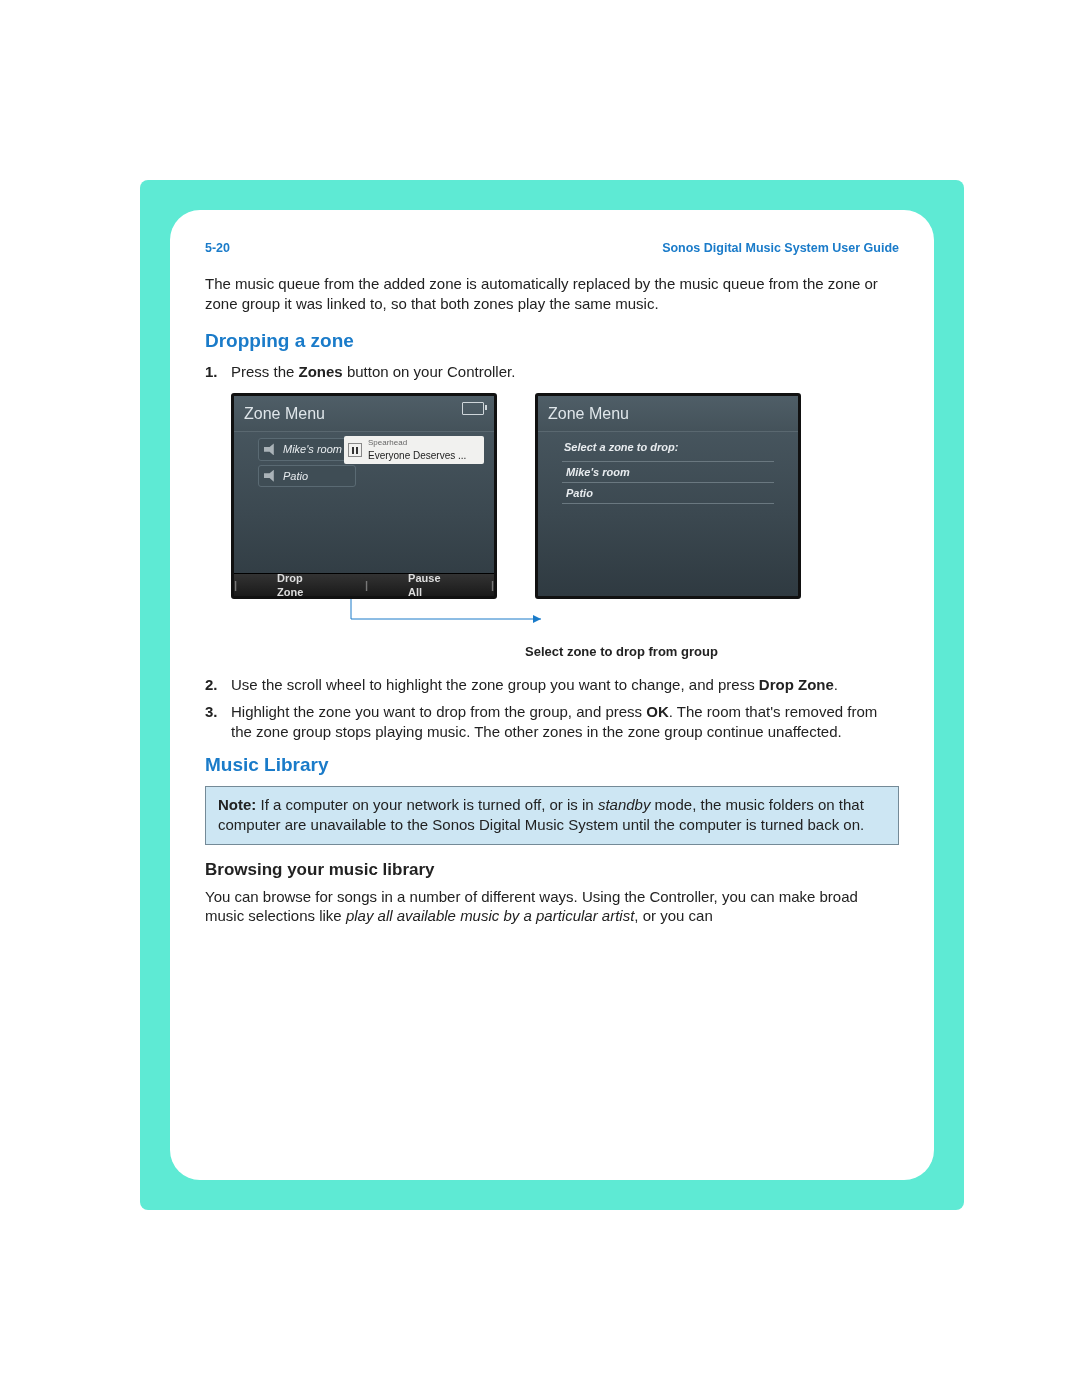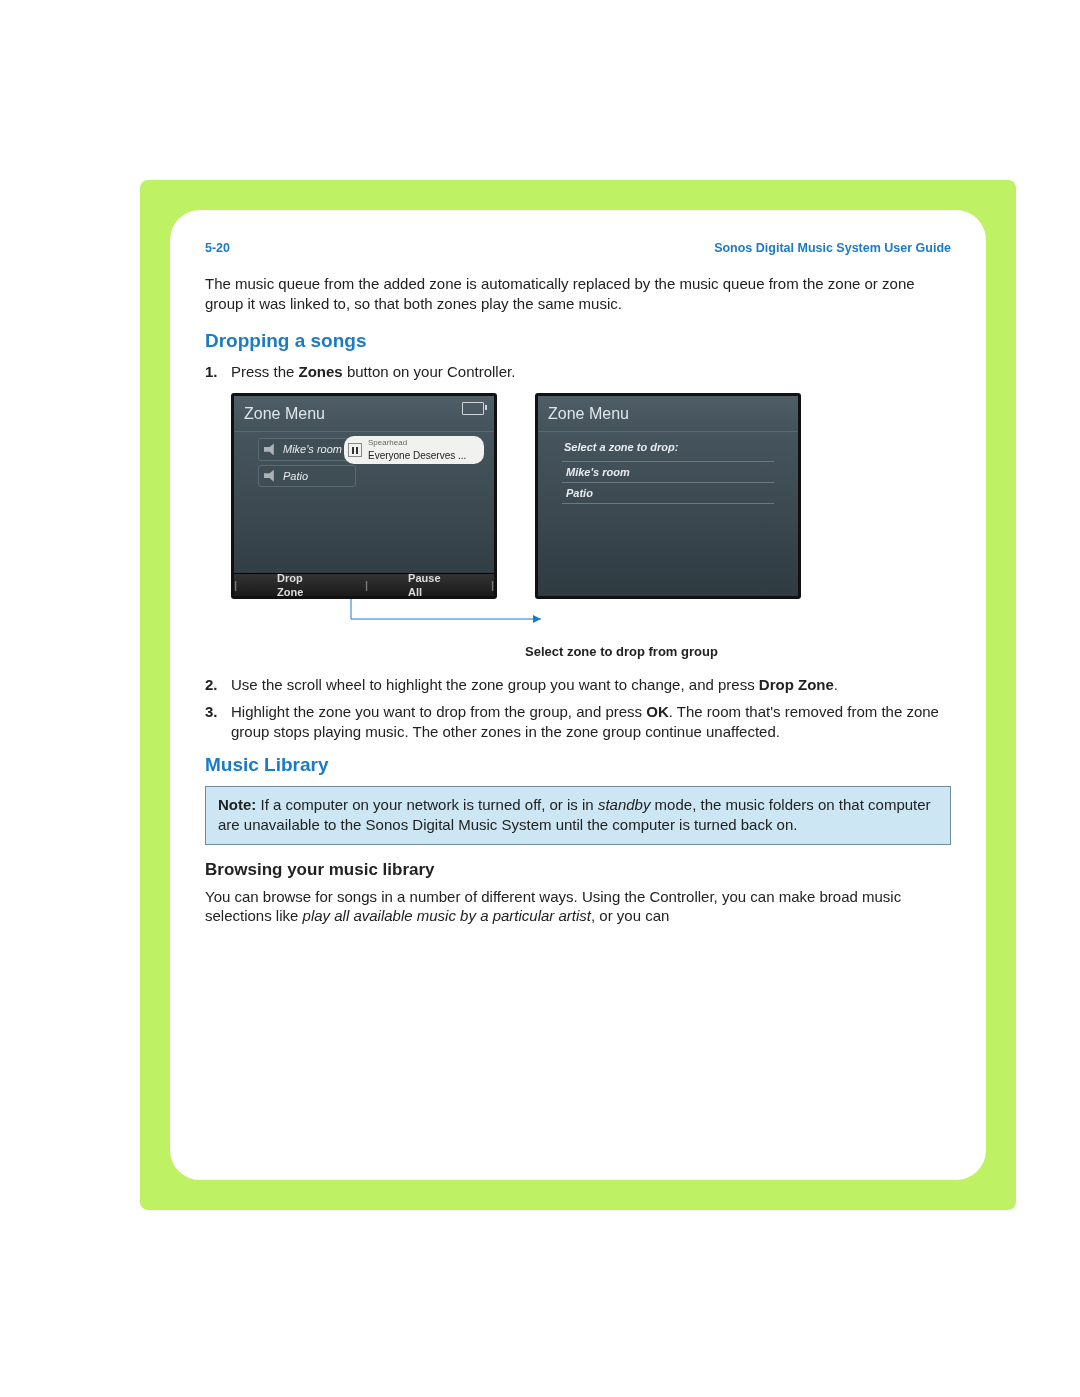--- a/index.html
+++ b/index.html
@@ -3,23 +3,23 @@
 <meta charset="utf-8">
 <style>
   body {
     margin: 0;
     padding: 0;
     background: #ffffff;
     font-family: "Myriad Pro", "Segoe UI", Arial, sans-serif;
     width: 1080px;
   }
   .outer-frame {
-    background: #bef264;
+    background: #5eead4;
     padding: 30px;
-    margin: 180px 64px 100px 140px;
+    margin: 180px 116px 100px 140px;
     border-radius: 8px;
   }
   .page {
     background: #ffffff;
     border-radius: 30px;
     padding: 30px 35px 40px 35px;
     min-height: 900px;
     color: #222;
     font-size: 15px;
     line-height: 1.3;
@@ -104,21 +104,21 @@
     position: absolute;
     left: 110px;
     top: 40px;
     width: 140px;
   }
   .np-bar {
     display: flex;
     align-items: center;
     gap: 6px;
     background: #f1f1ef;
-    border-radius: 10px;
+    border-radius: 2px;
     padding: 2px 4px;
     color: #222;
     font-size: 10px;
   }
   .pause-ic {
     width: 12px; height: 12px; border: 1px solid #888; display: flex; justify-content: center; align-items: center; gap: 2px;
   }
   .pause-ic span { width: 2px; height: 7px; background: #333; }
   .np-sub { font-size: 8px; color: #666; display: block; }
   .dev-footer {
@@ -179,21 +179,21 @@
 <div class="outer-frame">
   <div class="page">
 
     <div class="page-header">
       <span>5-20</span>
       <span>Sonos Digital Music System User Guide</span>
     </div>
 
     <div class="intro">The music queue from the added zone is automatically replaced by the music queue from the zone or zone group it was linked to, so that both zones play the same music.</div>
 
-    <div class="h-section">Dropping a songs</div>
+    <div class="h-section">Dropping a zone</div>
 
     <ol class="steps">
       <li>
         <span class="num">1.</span>
         <span>Press the </span><span class="bold">Zones</span><span> button on your Controller.</span>
       </li>
     </ol>
 
     <div class="screenshots-area">
       <div class="shots-row">

